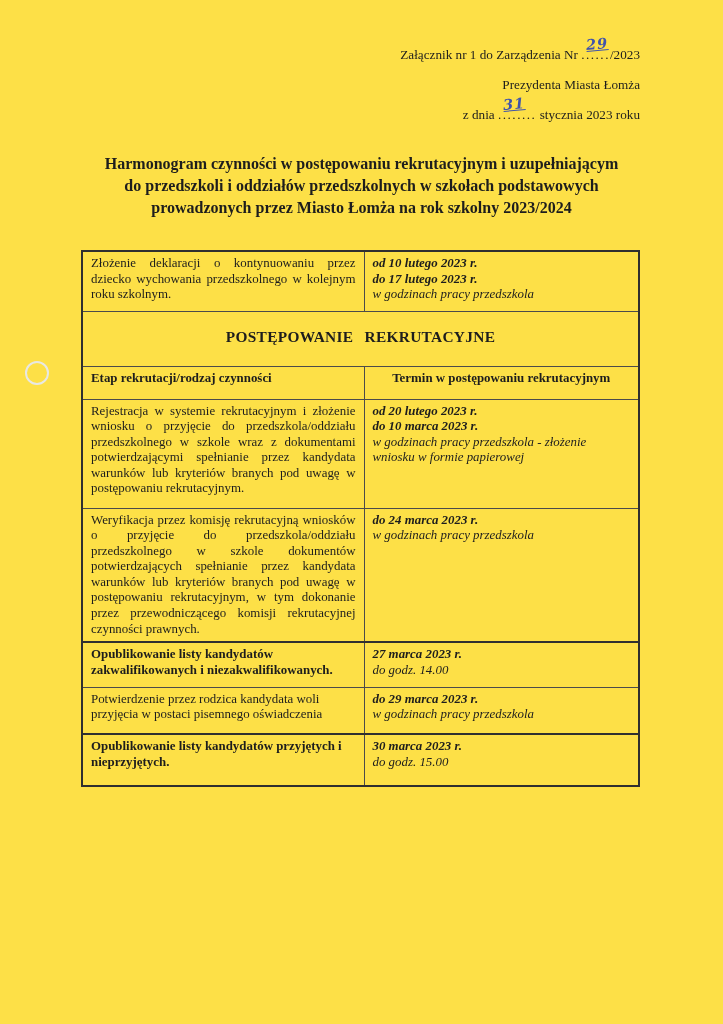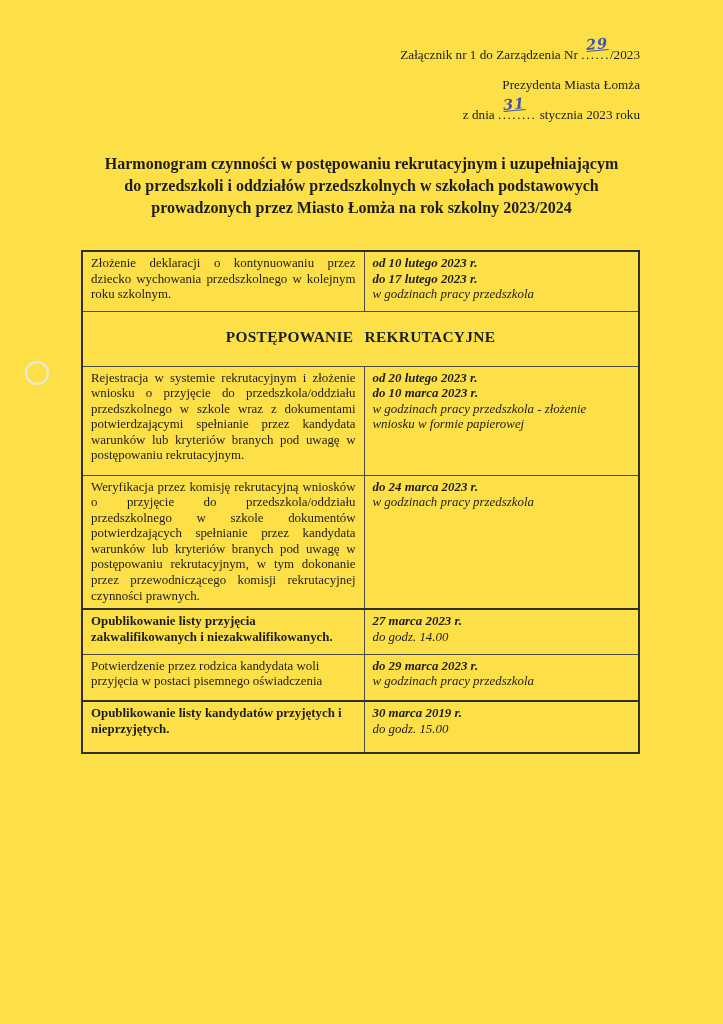--- a/index.html
+++ b/index.html
@@ -90,53 +90,57 @@
           <td class="activity col-activity justify">Złożenie deklaracji o kontynuowaniu przez dziecko wychowania przedszkolnego w kolejnym roku szkolnym.</td>
           <td class="term col-term">
             <div class="term-line b">od 10 lutego 2023 r.</div>
             <div class="term-line b">do 17 lutego 2023 r.</div>
             <div class="term-line">w godzinach pracy przedszkola</div>
           </td>
         </tr>
         <tr style="height: 55px;">
           <td colspan="2" class="section large">POSTĘPOWANIE REKRUTACYJNE</td>
         </tr>
+        <tr style="height: 33px;">
+          <td class="hcell col-activity">Etap rekrutacji/rodzaj czynności</td>
+          <td class="hcell col-term">Termin w postępowaniu rekrutacyjnym</td>
+        </tr>
         <tr style="height: 109px;">
           <td class="activity col-activity justify">Rejestracja w systemie rekrutacyjnym i złożenie wniosku o przyjęcie do przedszkola/oddziału przedszkolnego w szkole wraz z dokumentami potwierdzającymi spełnianie przez kandydata warunków lub kryteriów branych pod uwagę w postępowaniu rekrutacyjnym.</td>
           <td class="term col-term">
             <div class="term-line b">od 20 lutego 2023 r.</div>
             <div class="term-line b">do 10 marca 2023 r.</div>
             <div class="term-line">w godzinach pracy przedszkola - złożenie</div>
             <div class="term-line">wniosku w formie papierowej</div>
           </td>
         </tr>
         <tr style="height: 123px;">
           <td class="activity col-activity justify">Weryfikacja przez komisję rekrutacyjną wniosków o przyjęcie do przedszkola/oddziału przedszkolnego w szkole dokumentów potwierdzających spełnianie przez kandydata warunków lub kryteriów branych pod uwagę w postępowaniu rekrutacyjnym, w tym dokonanie przez przewodniczącego komisji rekrutacyjnej czynności prawnych.</td>
           <td class="term col-term">
             <div class="term-line b">do 24 marca 2023 r.</div>
             <div class="term-line">w godzinach pracy przedszkola</div>
           </td>
         </tr>
         <tr class="thick-top" style="height: 45px;">
-          <td class="activity col-activity boldtext">Opublikowanie listy przyjęcia zakwalifikowanych i niezakwalifikowanych.</td>
+          <td class="activity col-activity boldtext">Opublikowanie listy kandydatów zakwalifikowanych i niezakwalifikowanych.</td>
           <td class="term col-term">
             <div class="term-line b">27 marca 2023 r.</div>
             <div class="term-line">do godz. 14.00</div>
           </td>
         </tr>
         <tr style="height: 47px;">
           <td class="activity col-activity">Potwierdzenie przez rodzica kandydata woli przyjęcia w postaci pisemnego oświadczenia</td>
           <td class="term col-term">
             <div class="term-line b">do 29 marca 2023 r.</div>
             <div class="term-line">w godzinach pracy przedszkola</div>
           </td>
         </tr>
         <tr class="thick-top" style="height: 52px;">
           <td class="activity col-activity boldtext">Opublikowanie listy kandydatów przyjętych i nieprzyjętych.</td>
           <td class="term col-term">
-            <div class="term-line b">30 marca 2019 r.</div>
+            <div class="term-line b">30 marca 2023 r.</div>
             <div class="term-line">do godz. 15.00</div>
           </td>
         </tr>
       </tbody>
   </table>
 
 </div>
 
 </body></html>

